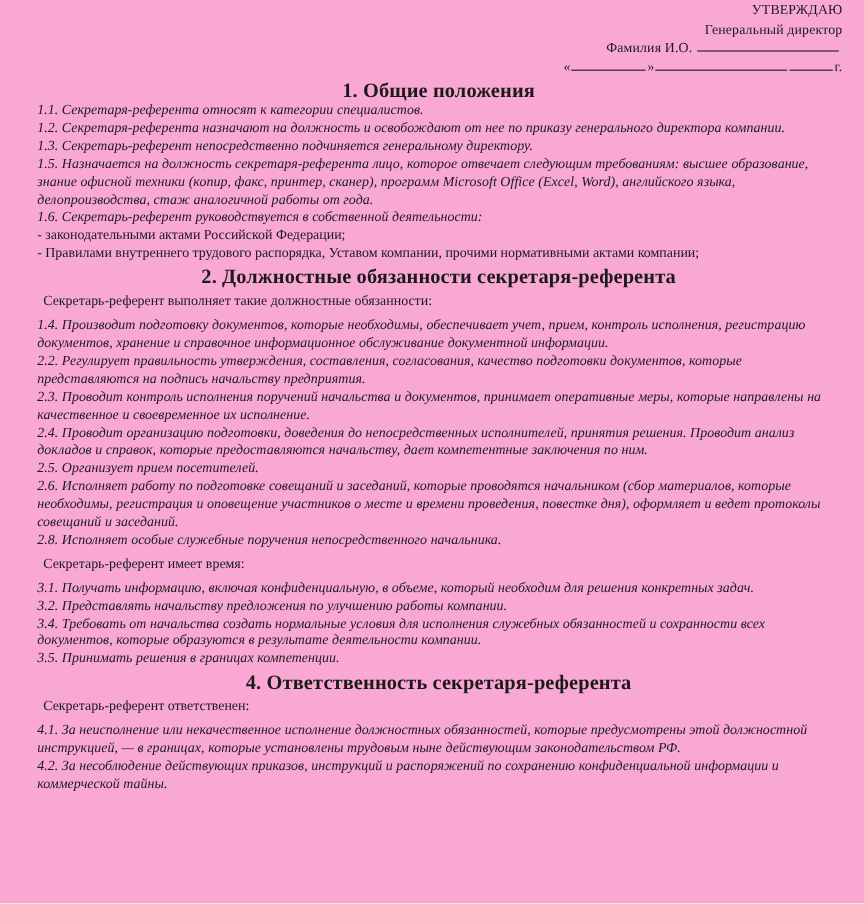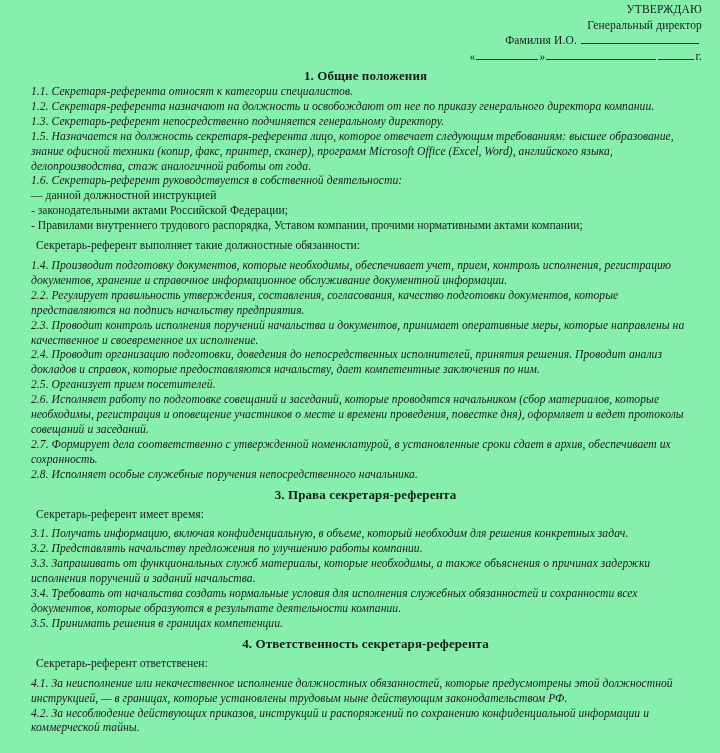--- a/index.html
+++ b/index.html
@@ -15,21 +15,21 @@
     font-family: "Liberation Serif", "DejaVu Serif", serif;
     color: #1a1a1a;
     -webkit-font-smoothing: antialiased;
   }
 
   .page {
     position: relative;
     width: 720px;
     height: 753px;
     box-sizing: border-box;
-    background: #86efac;
+    background: #f9a8d4;
     padding: 0;
   }
 
   
   .approval-block {
     width: 100%;
     box-sizing: border-box;
     padding: 2px 18px 0 0;
     text-align: right;
     font-size: 11.5px;
@@ -55,21 +55,21 @@
   .rule-month { width: 110px; }
   .rule-year  { width: 36px;  }
 
   
   .doc-body {
     box-sizing: border-box;
     padding: 0 20px 0 31px;
   }
 
   h2.section-heading {
-    font-size: 13px;
+    font-size: 17px;
     font-weight: bold;
     text-align: center;
     margin: 4px 0 1px 0;
     padding: 0;
     line-height: 16px;
     letter-spacing: 0.1px;
   }
 
   p.para {
     font-size: 11.6px;
@@ -114,39 +114,36 @@
   </div>
 
   <div class="doc-body">
 
     <h2 class="section-heading">1. Общие положения</h2>
     <p class="para">1.1. Секретаря-референта относят к категории специалистов.</p>
     <p class="para">1.2. Секретаря-референта назначают на должность и освобождают от нее по приказу генерального директора компании.</p>
     <p class="para">1.3. Секретарь-референт непосредственно подчиняется генеральному директору.</p>
     <p class="para">1.5. Назначается на должность секретаря-референта лицо, которое отвечает следующим требованиям: высшее образование, знание офисной техники (копир, факс, принтер, сканер), программ Microsoft Office (Excel, Word),  английского языка, делопроизводства, стаж аналогичной работы от года.</p>
     <p class="para">1.6. Секретарь-референт руководствуется в собственной деятельности:</p>
-    <p class="bullet">— данной должностной инструкцией</p>
     <p class="bullet">- законодательными актами Российской Федерации;</p>
     <p class="bullet">- Правилами внутреннего трудового распорядка, Уставом компании, прочими нормативными актами компании;</p>
 
+    <h2 class="section-heading">2. Должностные обязанности секретаря-референта</h2>
     <p class="lead">Секретарь-референт выполняет такие должностные обязанности:</p>
     <p class="para">1.4. Производит подготовку документов, которые необходимы, обеспечивает  учет, прием, контроль исполнения, регистрацию документов, хранение и справочное информационное обслуживание документной информации.</p>
     <p class="para">2.2. Регулирует правильность  утверждения, составления, согласования, качество подготовки документов, которые представляются на подпись начальству предприятия.</p>
     <p class="para">2.3. Проводит контроль исполнения поручений начальства и документов, принимает оперативные меры, которые направлены на качественное и  своевременное их исполнение.</p>
     <p class="para">2.4. Проводит организацию подготовки, доведения до непосредственных исполнителей, принятия решения. Проводит анализ докладов и справок, которые предоставляются начальству, дает компетентные заключения по ним.</p>
     <p class="para">2.5. Организует прием посетителей.</p>
     <p class="para">2.6. Исполняет работу по подготовке совещаний и заседаний, которые проводятся начальником (сбор материалов, которые необходимы,  регистрация и оповещение участников о месте и времени проведения, повестке дня), оформляет и ведет протоколы совещаний и заседаний.</p>
-    <p class="para">2.7. Формирует дела соответственно с утвержденной номенклатурой, в установленные сроки сдает в архив, обеспечивает их сохранность.</p>
     <p class="para">2.8. Исполняет особые служебные поручения  непосредственного начальника.</p>
 
-    <h2 class="section-heading">3. Права секретаря-референта</h2>
     <p class="lead">Секретарь-референт имеет время:</p>
     <p class="para">3.1. Получать информацию, включая конфиденциальную, в объеме, который необходим для решения конкретных задач.</p>
     <p class="para">3.2. Представлять начальству предложения по улучшению работы компании.</p>
-    <p class="para">3.3. Запрашивать от функциональных служб материалы, которые необходимы, а также объяснения о причинах задержки исполнения поручений и заданий начальства.</p>
     <p class="para">3.4. Требовать от начальства создать нормальные условия  для исполнения служебных обязанностей и сохранности всех документов, которые образуются в результате деятельности компании.</p>
     <p class="para">3.5. Принимать решения в границах  компетенции.</p>
 
     <h2 class="section-heading">4. Ответственность секретаря-референта</h2>
     <p class="lead">Секретарь-референт ответственен:</p>
     <p class="para">4.1. За неисполнение или некачественное исполнение  должностных обязанностей, которые предусмотрены этой должностной инструкцией, — в границах, которые установлены трудовым ныне действующим законодательством РФ.</p>
     <p class="para">4.2. За несоблюдение действующих приказов, инструкций и распоряжений по сохранению конфиденциальной информации и коммерческой тайны.</p>
 
   </div>
 </div>

